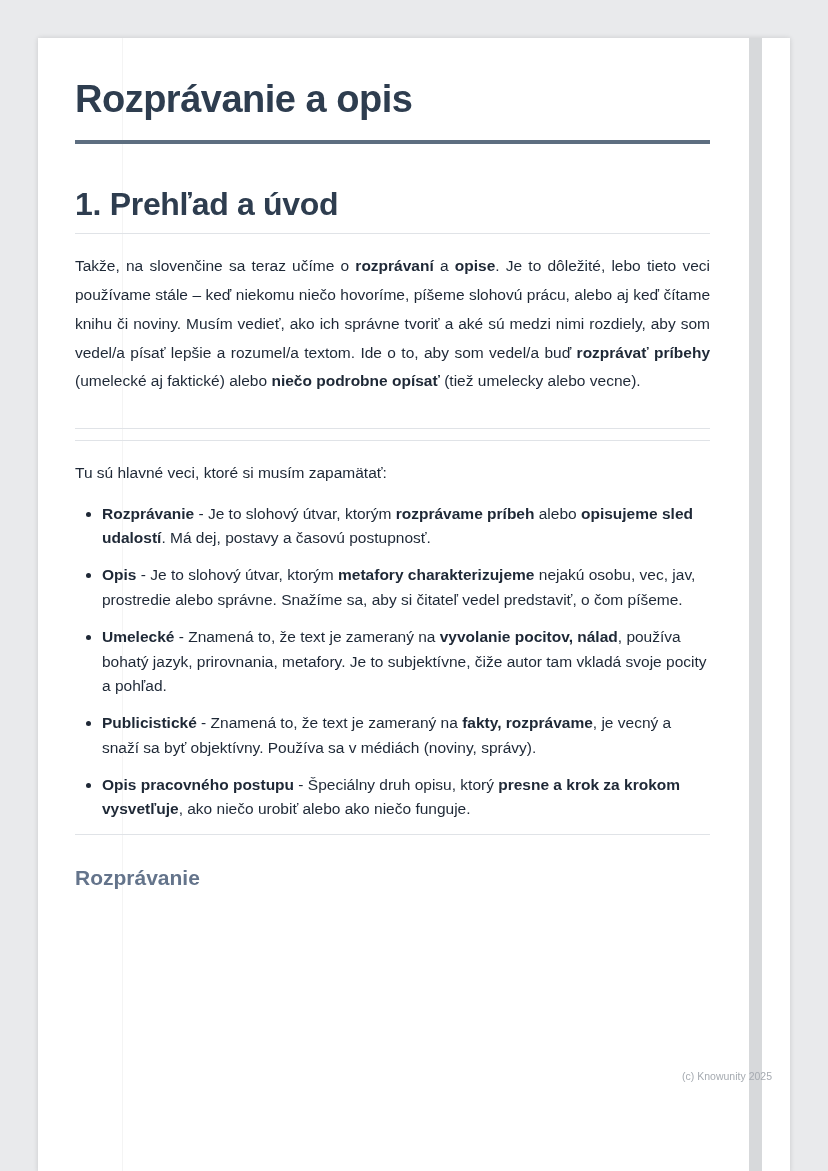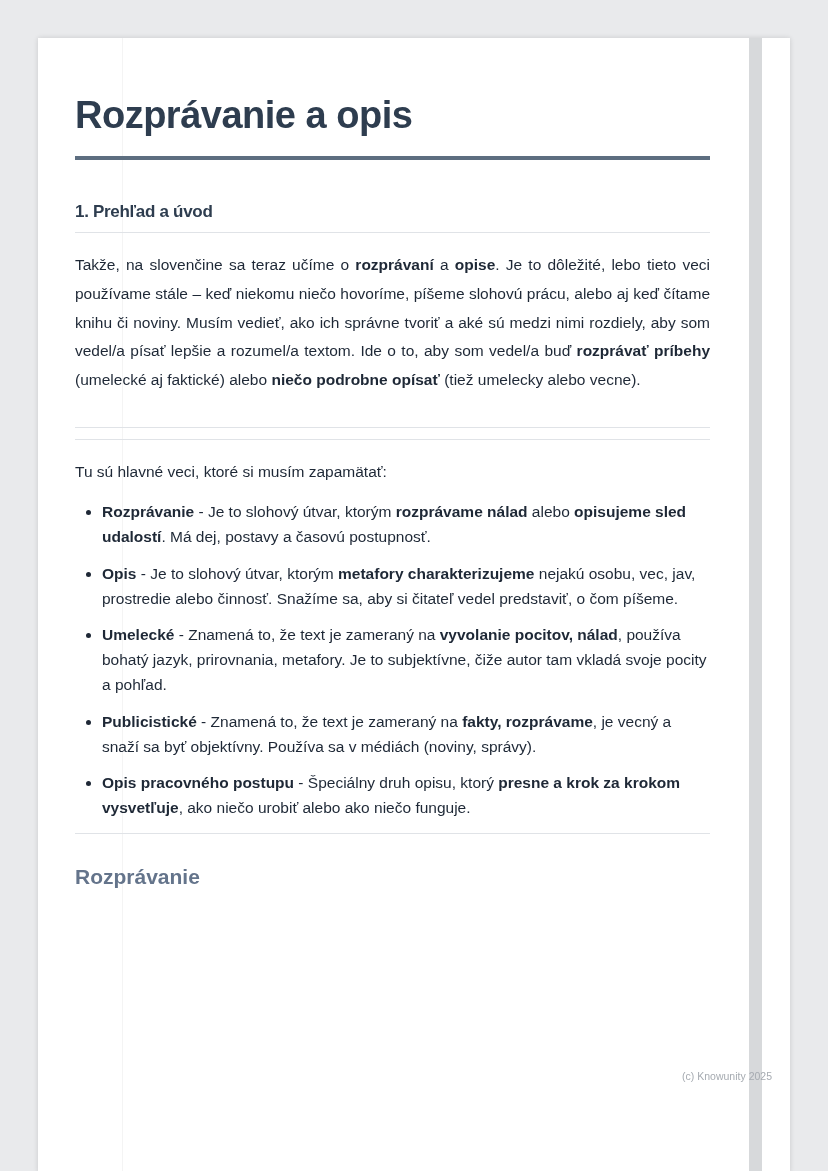--- a/index.html
+++ b/index.html
@@ -26,38 +26,38 @@
     background: rgba(0,0,0,0.045);
   }
   .scroll-strip {
     position: absolute;
     left: 711px; top: 0; bottom: 0;
     width: 13px;
     background: #d7d9db;
   }
   .content {
     position: relative;
-    padding: 56px 80px 60px 37px;
+    padding: 40px 80px 60px 37px;
   }
   h1 {
     margin: 0;
     font-size: 38px;
     line-height: 1.15;
     font-weight: 800;
     letter-spacing: -0.5px;
     color: #2e3d4f;
   }
   .title-rule {
     height: 4px;
     background: #5d6e80;
     margin-top: 18px;
   }
   h2 {
     margin: 42px 0 0;
-    font-size: 17px;
+    font-size: 32px;
     line-height: 1.15;
     font-weight: 700;
     letter-spacing: -0.3px;
     color: #2e3d4f;
   }
   .h-rule {
     height: 1px;
     background: #e0e3e7;
     margin-top: 11px;
   }
@@ -117,22 +117,22 @@
         <div class="h-rule"></div>
         <p class="justify"><span>Takže, na slovenčine sa teraz učíme o </span><strong>rozprávaní</strong><span> a </span><strong>opise</strong><span>. Je to dôležité, lebo tieto veci používame stále – keď niekomu niečo hovoríme, píšeme slohovú prácu, alebo aj keď čítame knihu či noviny. Musím vedieť, ako ich správne tvoriť a aké sú medzi nimi rozdiely, aby som vedel/a písať lepšie a rozumel/a textom. Ide o to, aby som vedel/a buď </span><strong>rozprávať príbehy</strong><span> (umelecké aj faktické) alebo </span><strong>niečo podrobne opísať</strong><span> (tiež umelecky alebo vecne).</span></p>
       </section>
 
       <div class="divider"></div>
 
       <section>
         <div class="h-rule"></div>
         <p>Tu sú hlavné veci, ktoré si musím zapamätať:</p>
         <ul>
-          <li><strong>Rozprávanie</strong><span> - Je to slohový útvar, ktorým </span><strong>rozprávame nálad</strong><span> alebo </span><strong>opisujeme sled udalostí</strong><span>. Má dej, postavy a časovú postupnosť.</span></li>
-          <li><strong>Opis</strong><span> - Je to slohový útvar, ktorým </span><strong>metafory charakterizujeme</strong><span> nejakú osobu, vec, jav, prostredie alebo činnosť. Snažíme sa, aby si čitateľ vedel predstaviť, o čom píšeme.</span></li>
+          <li><strong>Rozprávanie</strong><span> - Je to slohový útvar, ktorým </span><strong>rozprávame príbeh</strong><span> alebo </span><strong>opisujeme sled udalostí</strong><span>. Má dej, postavy a časovú postupnosť.</span></li>
+          <li><strong>Opis</strong><span> - Je to slohový útvar, ktorým </span><strong>metafory charakterizujeme</strong><span> nejakú osobu, vec, jav, prostredie alebo správne. Snažíme sa, aby si čitateľ vedel predstaviť, o čom píšeme.</span></li>
           <li><strong>Umelecké</strong><span> - Znamená to, že text je zameraný na </span><strong>vyvolanie pocitov, nálad</strong><span>, používa bohatý jazyk, prirovnania, metafory. Je to subjektívne, čiže autor tam vkladá svoje pocity a pohľad.</span></li>
           <li><strong>Publicistické</strong><span> - Znamená to, že text je zameraný na </span><strong>fakty, rozprávame</strong><span>, je vecný a snaží sa byť objektívny. Používa sa v médiách (noviny, správy).</span></li>
           <li><strong>Opis pracovného postupu</strong><span> - Špeciálny druh opisu, ktorý </span><strong>presne a krok za krokom vysvetľuje</strong><span>, ako niečo urobiť alebo ako niečo funguje.</span></li>
         </ul>
       </section>
 
       <section>
         <div class="h-rule"></div>
         <h3>Rozprávanie</h3>
       </section>

